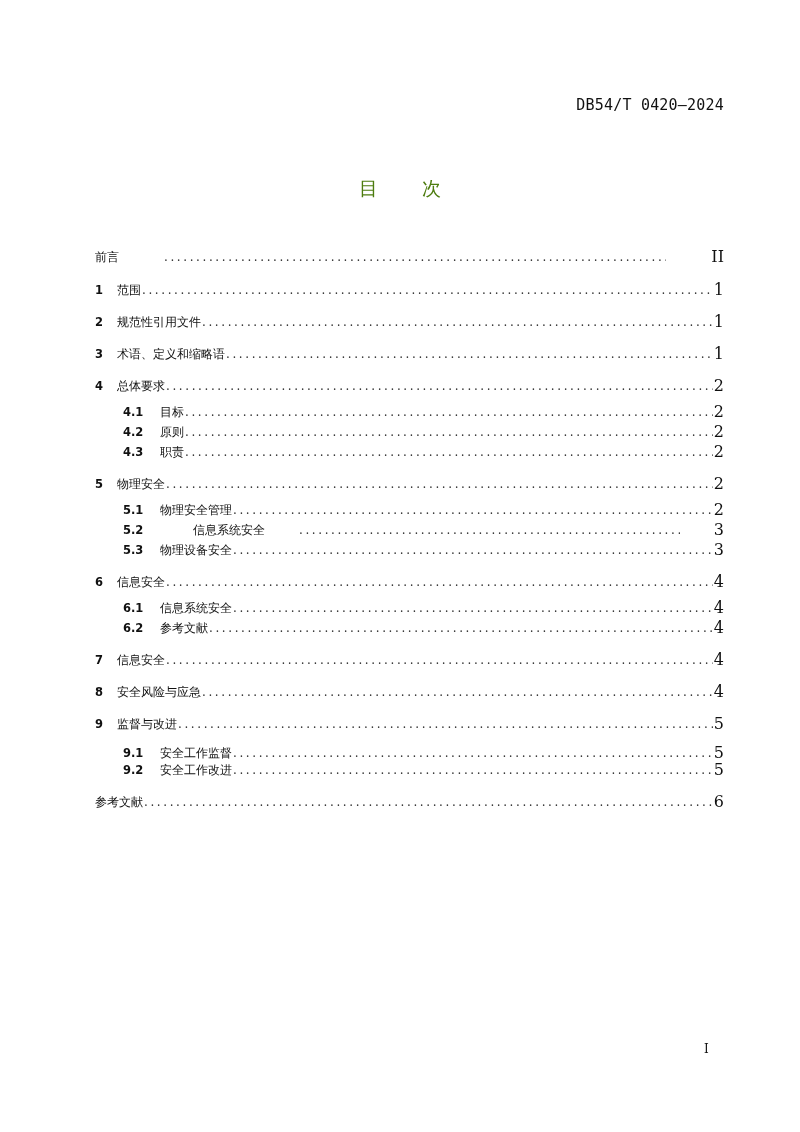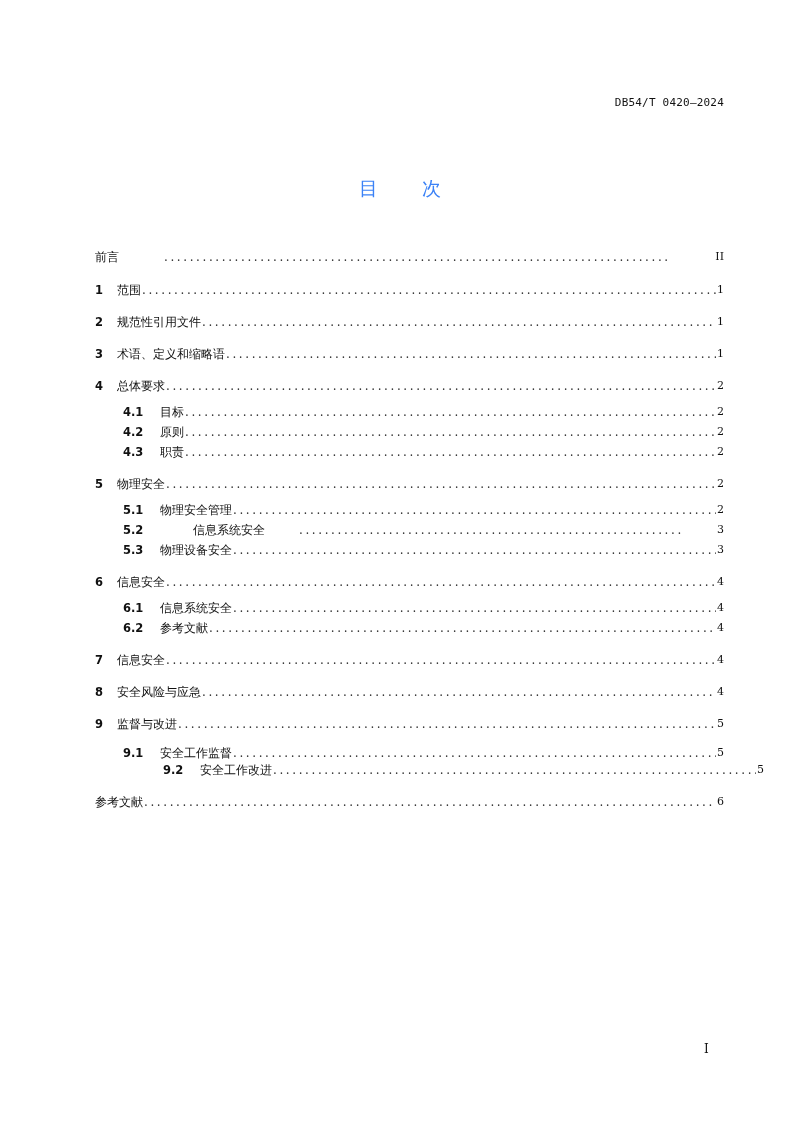--- a/index.html
+++ b/index.html
@@ -1,29 +1,29 @@
 <!DOCTYPE html>
 <html><head>
 <meta charset="utf-8">
 <style>
   html, body { margin: 0; padding: 0; background: #ffffff; }
   body { width: 800px; height: 1132px; position: relative; overflow: hidden; color: #111; font-family: "DejaVu Serif", "Liberation Serif", serif; }
-  .std-code { position: absolute; top: 96px; right: 76px; font-family: "DejaVu Sans Mono", "Liberation Mono", monospace; font-size: 11px; letter-spacing: 0.2px; color: #111; margin-left: 45px; }
-  .toc-title { position: absolute; top: 176px; left: 0; width: 800px; text-align: center; font-family: "DejaVu Sans", "Liberation Sans", sans-serif; font-size: 19px; color: #3b82f6; }
+  .std-code { position: absolute; top: 96px; right: 76px; font-family: "DejaVu Sans Mono", "Liberation Mono", monospace; font-size: 15px; letter-spacing: 0.2px; color: #111; margin-left: 45px; }
+  .toc-title { position: absolute; top: 176px; left: 0; width: 800px; text-align: center; font-family: "DejaVu Sans", "Liberation Sans", sans-serif; font-size: 19px; color: #4d7c0f; }
   .toc-title .gap { display: inline-block; width: 44px; }
   .toc { position: absolute; left: 95px; width: 629px; top: 0; }
   .row { position: absolute; left: 0; width: 629px; height: 16px; display: flex; align-items: flex-end; font-size: 12px; line-height: 16px; white-space: nowrap; }
   .row.sub { left: 28px; width: 601px; }
   .num { font-family: "DejaVu Sans", "Liberation Sans", sans-serif; font-size: 11.5px; font-weight: bold; display: inline-block; }
   .row.top .num { width: 22px; }
   .row.sub .num { width: 37px; }
   .label { font-size: 12px; }
   .dots { flex: 1; overflow: hidden; white-space: nowrap; font-size: 12px; letter-spacing: 2.6px; color: #333; margin: 0 1px; }
   .dots::before { content: "........................................................................................................................................................................................................................"; }
-  .page { font-size: 11px; min-width: 7px; text-align: center; }
+  .page { font-size: 16px; min-width: 7px; text-align: center; }
   .page-number { position: absolute; top: 1042px; left: 704px; font-size: 12px; font-family: "DejaVu Serif", "Liberation Serif", serif; }
 </style>
 </head>
 <body>
 
 <div class="std-code">DB54/T 0420—2024</div>
 
 <div class="toc-title">
   <span>目</span><span class="gap"></span><span>次</span>
 </div>
@@ -135,21 +135,21 @@
       <span class="label">监督与改进</span>
       <span class="dots"></span>
       <span class="page">5</span>
     </div>
     <div class="row sub" style="top: 745px;">
       <span class="num">9.1</span>
       <span class="label">安全工作监督</span>
       <span class="dots"></span>
       <span class="page">5</span>
     </div>
-    <div class="row sub" style="top: 762px; margin-left: 40px;">
+    <div class="row sub" style="top: 762px;">
       <span class="num">9.2</span>
       <span class="label">安全工作改进</span>
       <span class="dots"></span>
       <span class="page">5</span>
     </div>
     <div class="row top" style="top: 794px;">
       <span class="label">参考文献</span>
       <span class="dots"></span>
       <span class="page">6</span>
     </div>

